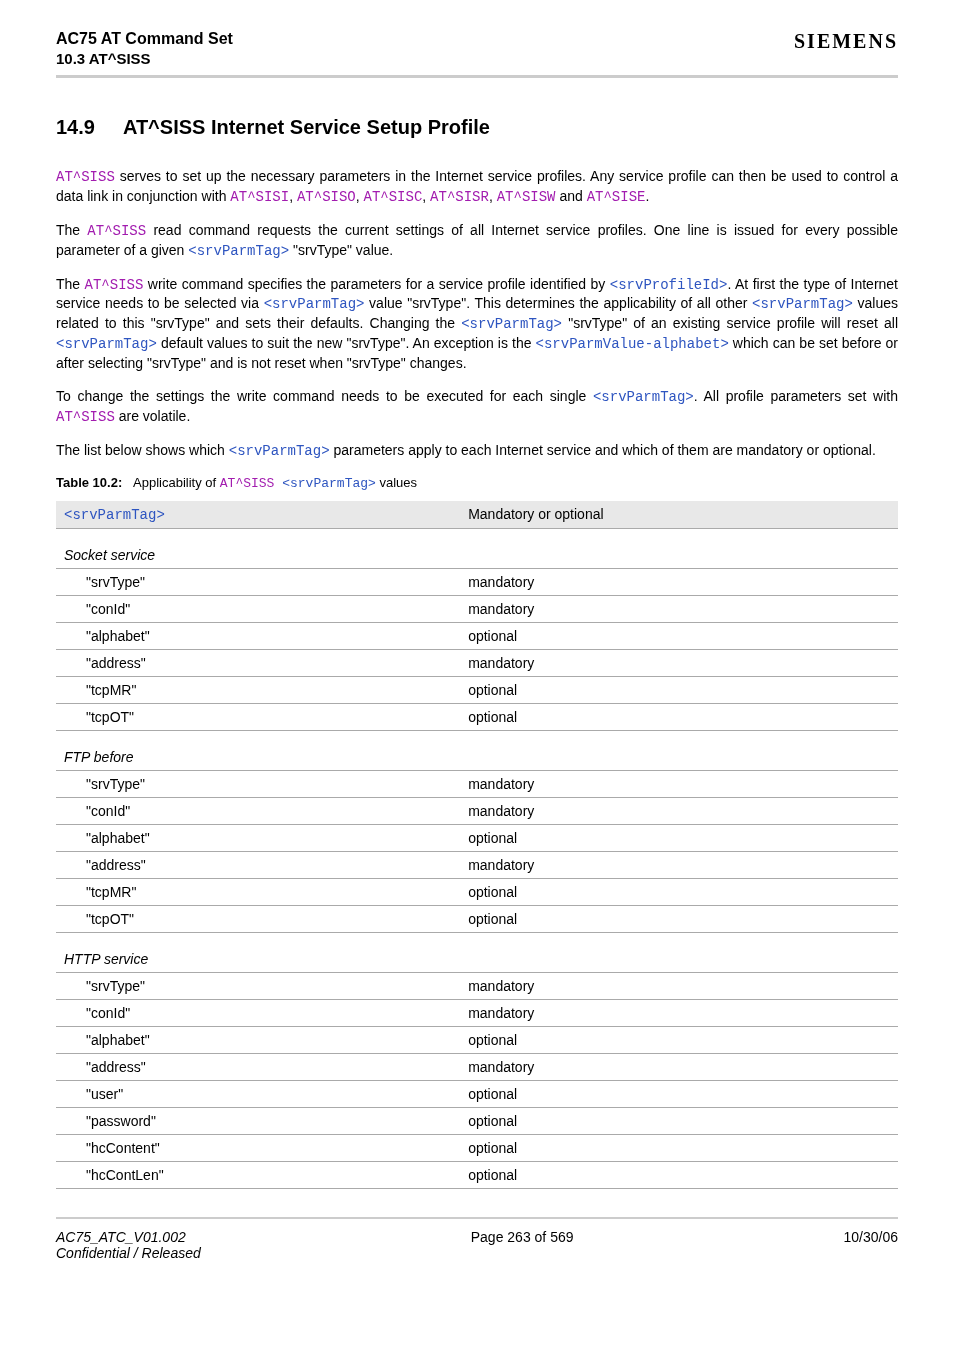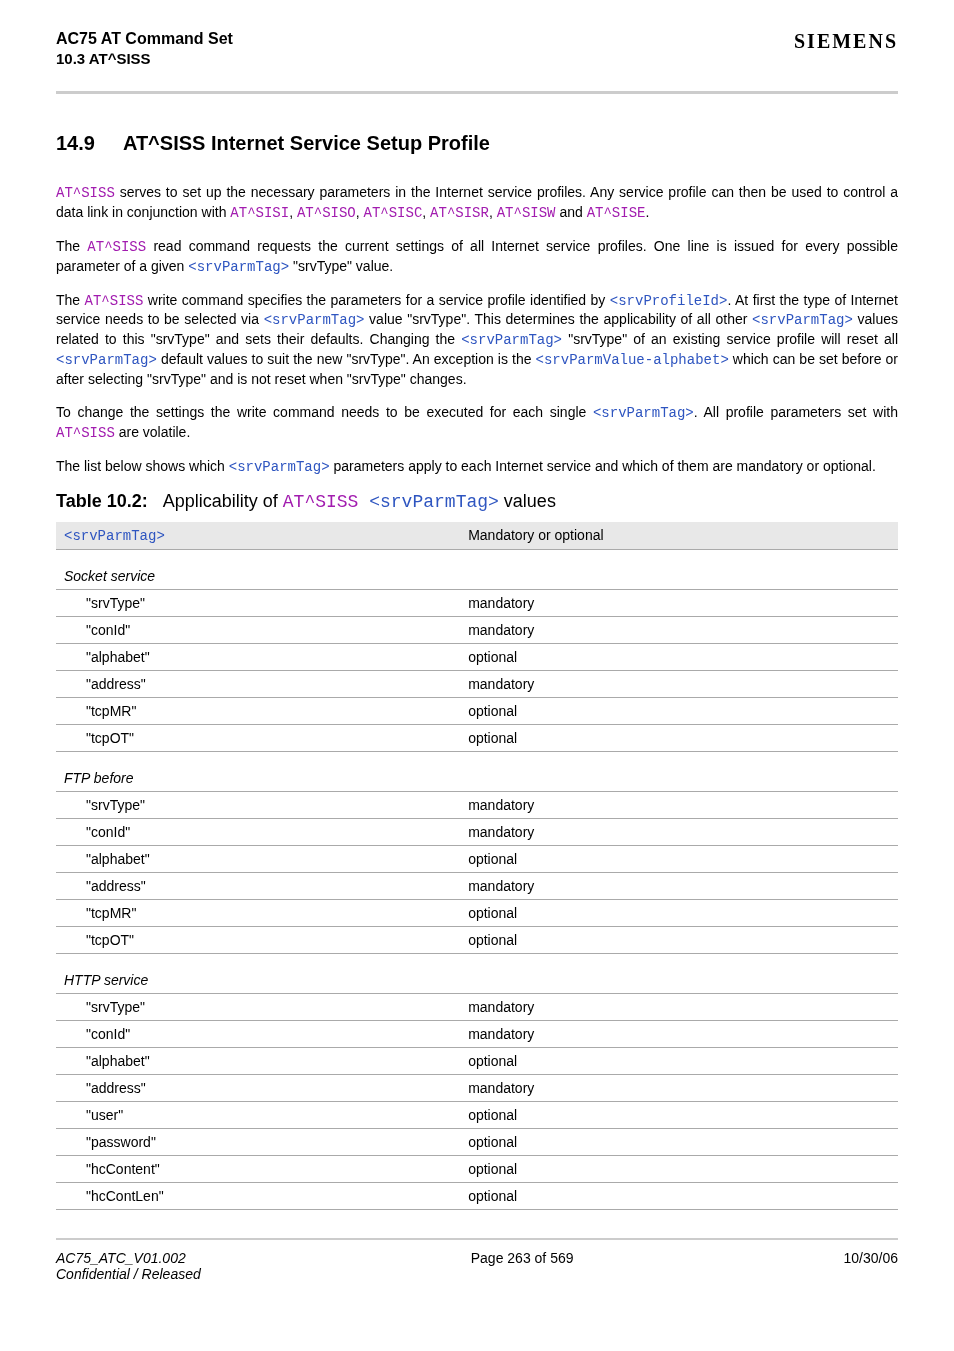--- a/index.html
+++ b/index.html
@@ -9,21 +9,21 @@
     color: #000;
     background: #fff;
     width: 954px;
     margin: 0 auto;
     padding: 30px 56px 30px 56px;
   }
   .header {
     display: flex;
     justify-content: space-between;
     align-items: flex-start;
-    padding-bottom: 24px;
+    padding-bottom: 8px;
     border-bottom: 3px solid #ccc;
     margin-bottom: 38px;
     gap: 8px;
   }
   .header-left {
     font-weight: bold;
   }
   .header-title {
     font-size: 16px;
   }
@@ -54,21 +54,21 @@
   .cmd-link {
     color: #a21caf;
     font-family: "Courier New", monospace;
   }
   .param-link {
     color: #2e55c0;
     font-family: "Courier New", monospace;
     margin-top: 46px;
   }
   .table-caption {
-    font-size: 18px;
+    font-size: 13px;
     margin-top: 14px;
     margin-bottom: 10px;
   }
   .table-caption .bold { font-weight: bold; }
   table.params {
     width: 100%;
     border-collapse: collapse;
   }
   table.params th {
     text-align: left;

